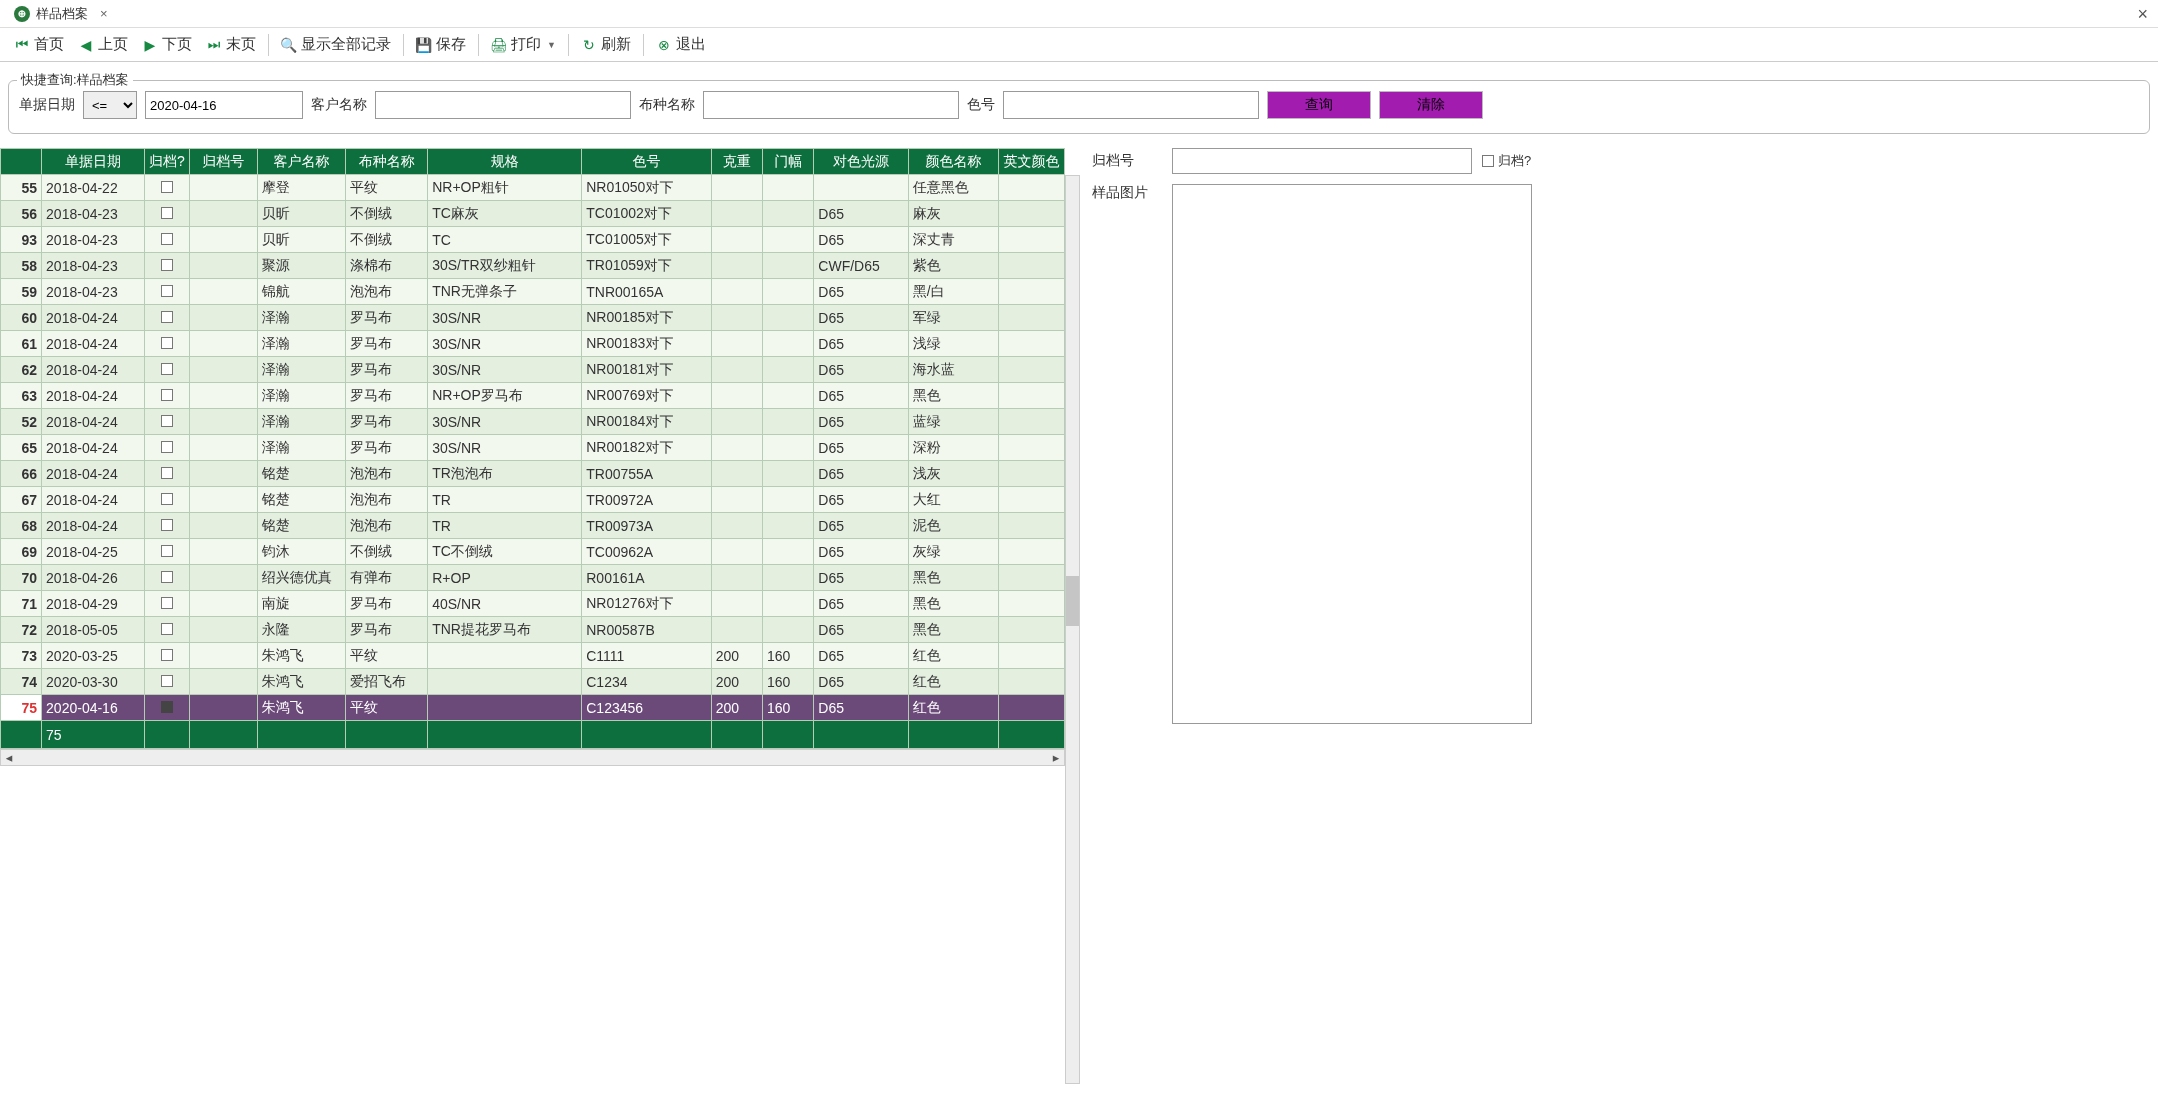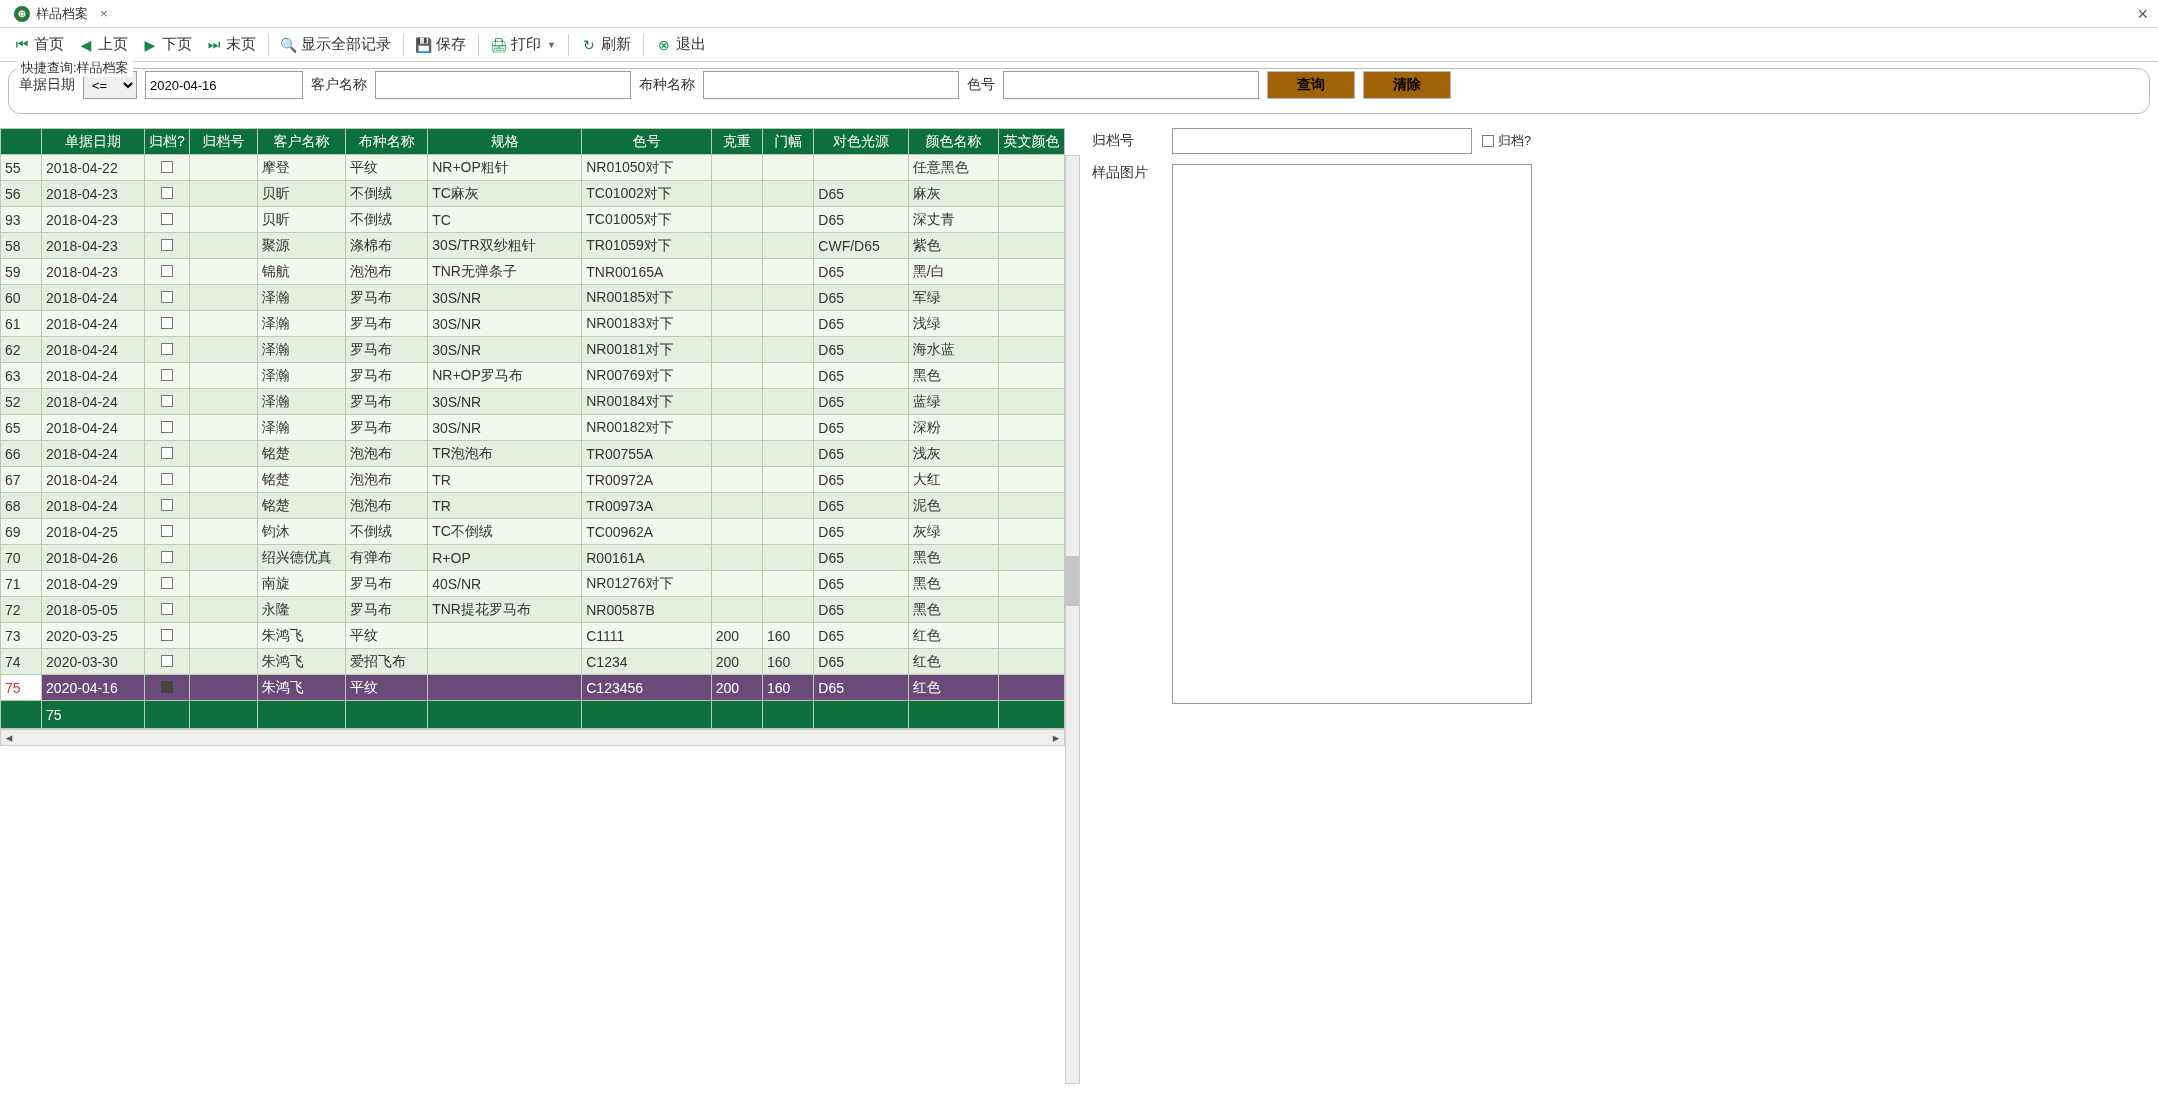--- a/index.html
+++ b/index.html
@@ -8,35 +8,35 @@
 .titlebar { height: 28px; display: flex; align-items: center; padding: 0 6px; border-bottom: 1px solid #ddd; }
 .tab { display: flex; align-items: center; gap: 6px; padding: 2px 8px; }
 .tab .icon { width: 16px; height: 16px; background: #2a7a3e; border-radius: 50%; display: inline-flex; align-items: center; justify-content: center; color: #fff; font-size: 10px; font-weight: bold; }
 .tab .close { margin-left: 6px; color: #666; cursor: pointer; }
 .close-window { position: absolute; right: 10px; top: 4px; font-size: 18px; color: #555; cursor: pointer; }
 .toolbar { height: 34px; display: flex; align-items: center; padding: 0 8px; gap: 2px; border-bottom: 1px solid #ccc; }
 .tbtn { display: flex; align-items: center; gap: 4px; padding: 3px 6px; cursor: pointer; color: #333; font-size: 15px; }
 .tbtn .ic { width: 16px; height: 16px; display: inline-flex; align-items: center; justify-content: center; font-size: 14px; color: #168a43; }
 .sep { width: 1px; height: 22px; background: #ccc; margin: 0 4px; }
 .dropdown-arrow { font-size: 9px; color: #666; margin-left: 2px; }
-.fieldset { margin: 6px 8px 0 8px; border: 1px solid #bbb; border-radius: 12px; padding: 2px 10px 14px 10px; position: relative; }
+.fieldset { margin: 18px 8px 0 8px; border: 1px solid #bbb; border-radius: 6px; padding: 10px 10px 14px 10px; position: relative; }
 .legend { position: absolute; top: -10px; left: 8px; background: #fff; padding: 0 4px; font-size: 13px; }
 .query-row { display: flex; align-items: center; gap: 8px; }
 .qlabel { font-size: 14px; }
 .qselect, .qinput, .qdate { height: 28px; border: 1px solid #999; padding: 0 4px; font-size: 13px; }
 .qselect { width: 54px; }
 .qdate { width: 158px; }
 .qinput { width: 256px; }
-.qbtn { width: 88px; height: 28px; border: 1px solid #bbb; background: #a16207; cursor: pointer; font-size: 14px; font-weight: bold; }
+.qbtn { width: 104px; height: 28px; border: 1px solid #bbb; background: #a21caf; cursor: pointer; font-size: 14px; }
 .main { flex: 1; display: flex; margin-top: 14px; overflow: hidden; }
 .grid-wrap { width: 1080px; display: flex; flex-direction: column; position: relative; }
 .grid { border-collapse: collapse; width: 1065px; table-layout: fixed; }
 .grid th, .grid td { border: 1px solid #b5cdb5; padding: 0 4px; height: 26px; font-size: 14px; text-align: left; white-space: nowrap; overflow: hidden; }
 .grid th { background: #0d6f3e; color: #fff; text-align: center; font-weight: normal; }
-.grid td.rownum { text-align: left; background: #e8f0e0; font-weight: normal; color: #333; }
+.grid td.rownum { text-align: right; background: #e8f0e0; font-weight: bold; color: #333; }
 .grid tr.even td { background: #f3f8ef; }
 .grid tr.odd td { background: #e4efe0; }
 .grid tr.selected td { background: #6b4a79 !important; color: #fff; }
 .grid tr.selected td.rownum { background: #fff !important; color: #d33; }
 .grid td.chk { text-align: center; }
 .chkbox { display: inline-block; width: 12px; height: 12px; border: 1px solid #777; background: #fff; }
 .chkbox.filled { background: #444; border-color: #444; }
 .summary-row td { background: #0d6f3e !important; color: #fff !important; height: 28px; }
 .summary-row td.rownum { background: #0d6f3e !important; }
 .scrollbar-v { position: absolute; right: 0; top: 27px; bottom: 25px; width: 15px; background: #eee; border: 1px solid #ccc; }

